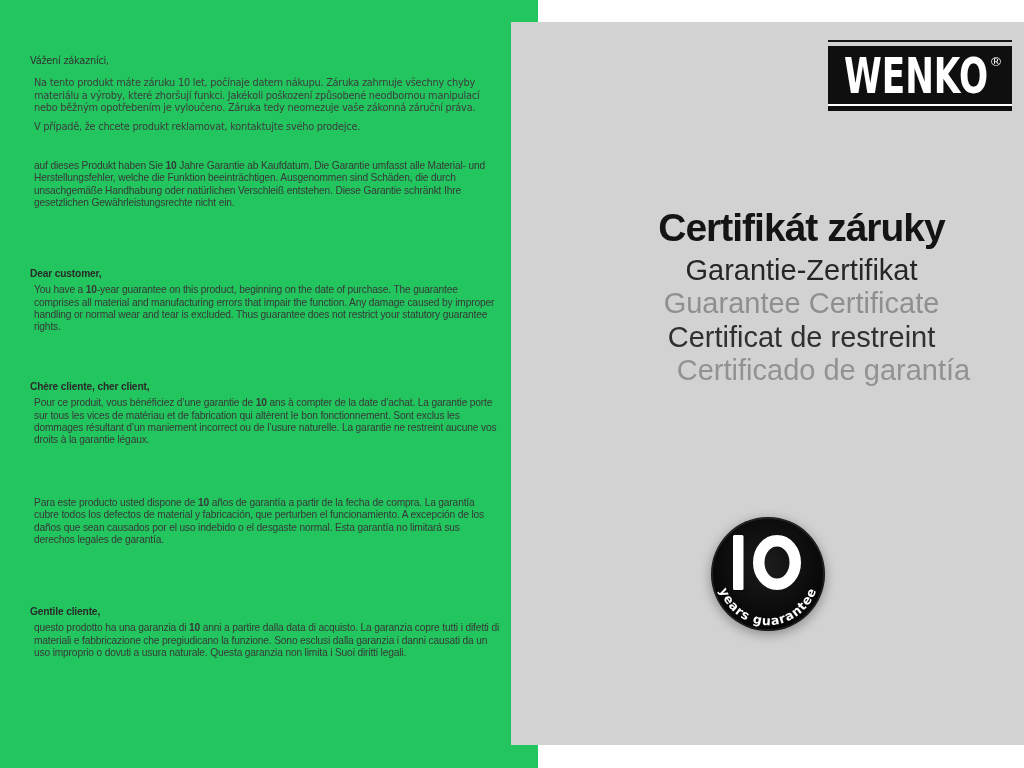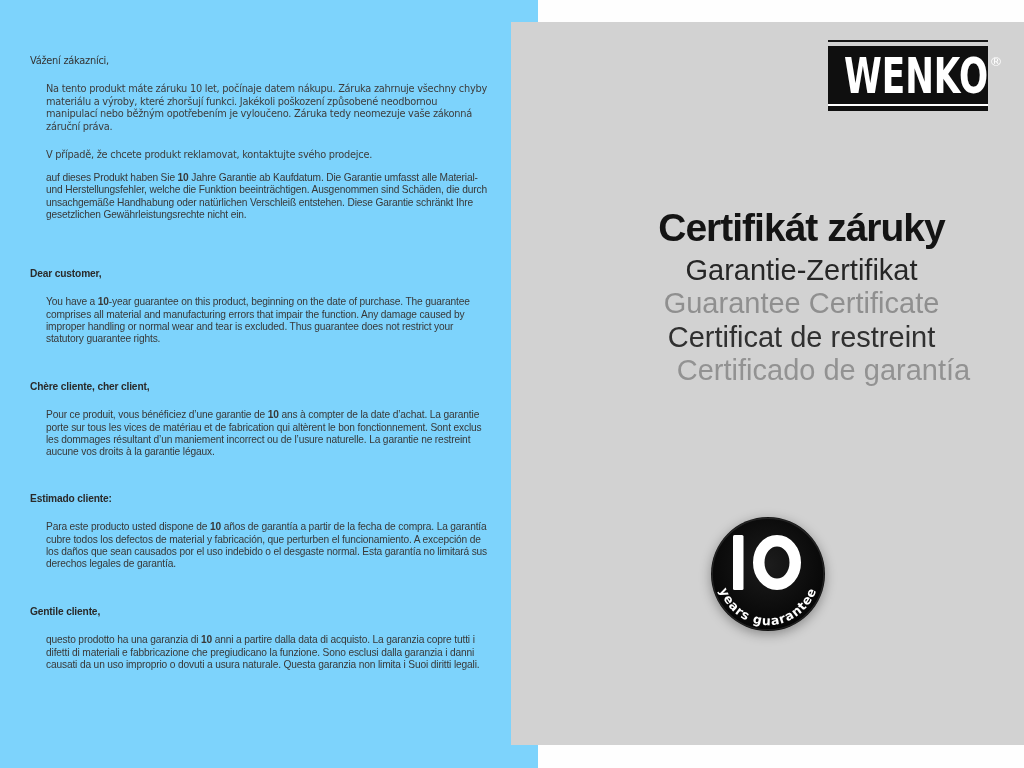--- a/index.html
+++ b/index.html
@@ -4,41 +4,41 @@
 <style>
   html,body{margin:0;padding:0;}
   body{
     width:1024px;height:768px;position:relative;overflow:hidden;
     background:#fefefe;
     font-family:"Liberation Sans", sans-serif;
   }
   .page{position:absolute;inset:0;}
 
   
-  .left-column{position:absolute;left:0;top:0;width:538px;height:768px;background:#7dd3fc;}
+  .left-column{position:absolute;left:0;top:0;width:538px;height:768px;background:#22c55e;}
   .lang-sec{position:absolute;left:30px;width:474px;color:#383838;
             font-size:10.2px;line-height:12.3px;letter-spacing:-0.15px;}
   .sec-cs{top:55px;font-family:"DejaVu Sans",sans-serif;font-size:9.8px;letter-spacing:-0.25px;line-height:12.4px;color:#3d3d3d;}
   .sec-de{top:156px;}
   .sec-en{top:268px;}
   .sec-fr{top:381px;}
   .sec-es{top:493px;}
   .sec-it{top:606px;}
   .sec-heading{font-weight:400;color:#333;}
   .sec-heading.bold{font-weight:700;color:#2a2a2a;}
   .sec-cs .sec-heading{margin-bottom:10px;}
-  .sec-para{margin:16px;}
+  .sec-para{margin:4px;}
   .sec-cs .sec-para{margin-bottom:6px;}
   .sec-para b{font-weight:700;}
 
   
   .right-panel{position:absolute;left:511px;top:22px;width:513px;height:723px;background:#d2d2d2;}
 
   
-  .logo{position:absolute;left:317px;top:18px;width:160px;}           
+  .logo{position:absolute;left:317px;top:18px;width:184px;}           
   .logo-topbar{height:2px;background:#161616;margin-bottom:4px;}
   .logo-main{height:58px;background:#0f0f0f;position:relative;}
   .logo-main svg{display:block;}
   .logo-text{font-family:"DejaVu Sans",sans-serif;font-weight:700;font-size:50px;fill:#ffffff;}
   .logo-reg{font-family:"DejaVu Sans",sans-serif;font-size:13px;fill:#ffffff;}
   .logo-gap{height:2px;background:#ffffff;}
   .logo-botbar{height:5px;background:#0f0f0f;}
 
   
   .titles{position:absolute;left:0;top:184px;width:581px;text-align:center;}
@@ -70,21 +70,20 @@
       </section>
       <section class="lang-sec sec-en">
         <div class="sec-heading bold">Dear customer,</div>
         <p class="sec-para">You have a <b>10</b>-year guarantee on this product, beginning on the date of purchase. The guarantee comprises all material and manufacturing errors that impair the function. Any damage caused by improper handling or normal wear and tear is excluded. Thus guarantee does not restrict your statutory guarantee rights.</p>
       </section>
       <section class="lang-sec sec-fr">
         <div class="sec-heading bold">Chère cliente, cher client,</div>
         <p class="sec-para">Pour ce produit, vous bénéficiez d’une garantie de <b>10</b> ans à compter de la date d’achat. La garantie porte sur tous les vices de matériau et de fabrication qui altèrent le bon fonctionnement. Sont exclus les dommages résultant d’un maniement incorrect ou de l’usure naturelle. La garantie ne restreint aucune vos droits à la garantie légaux.</p>
       </section>
       <section class="lang-sec sec-es">
-        <div class="sec-heading bold">Estimado cliente:</div>
         <p class="sec-para">Para este producto usted dispone de <b>10</b> años de garantía a partir de la fecha de compra. La garantía cubre todos los defectos de material y fabricación, que perturben el funcionamiento. A excepción de los daños que sean causados por el uso indebido o el desgaste normal. Esta garantía no limitará sus derechos legales de garantía.</p>
       </section>
       <section class="lang-sec sec-it">
         <div class="sec-heading bold">Gentile cliente,</div>
         <p class="sec-para">questo prodotto ha una garanzia di <b>10</b> anni a partire dalla data di acquisto. La garanzia copre tutti i difetti di materiali e fabbricazione che pregiudicano la funzione. Sono esclusi dalla garanzia i danni causati da un uso improprio o dovuti a usura naturale. Questa garanzia non limita i Suoi diritti legali.</p>
       </section>
     </div>
 
   <div class="right-panel">
 

